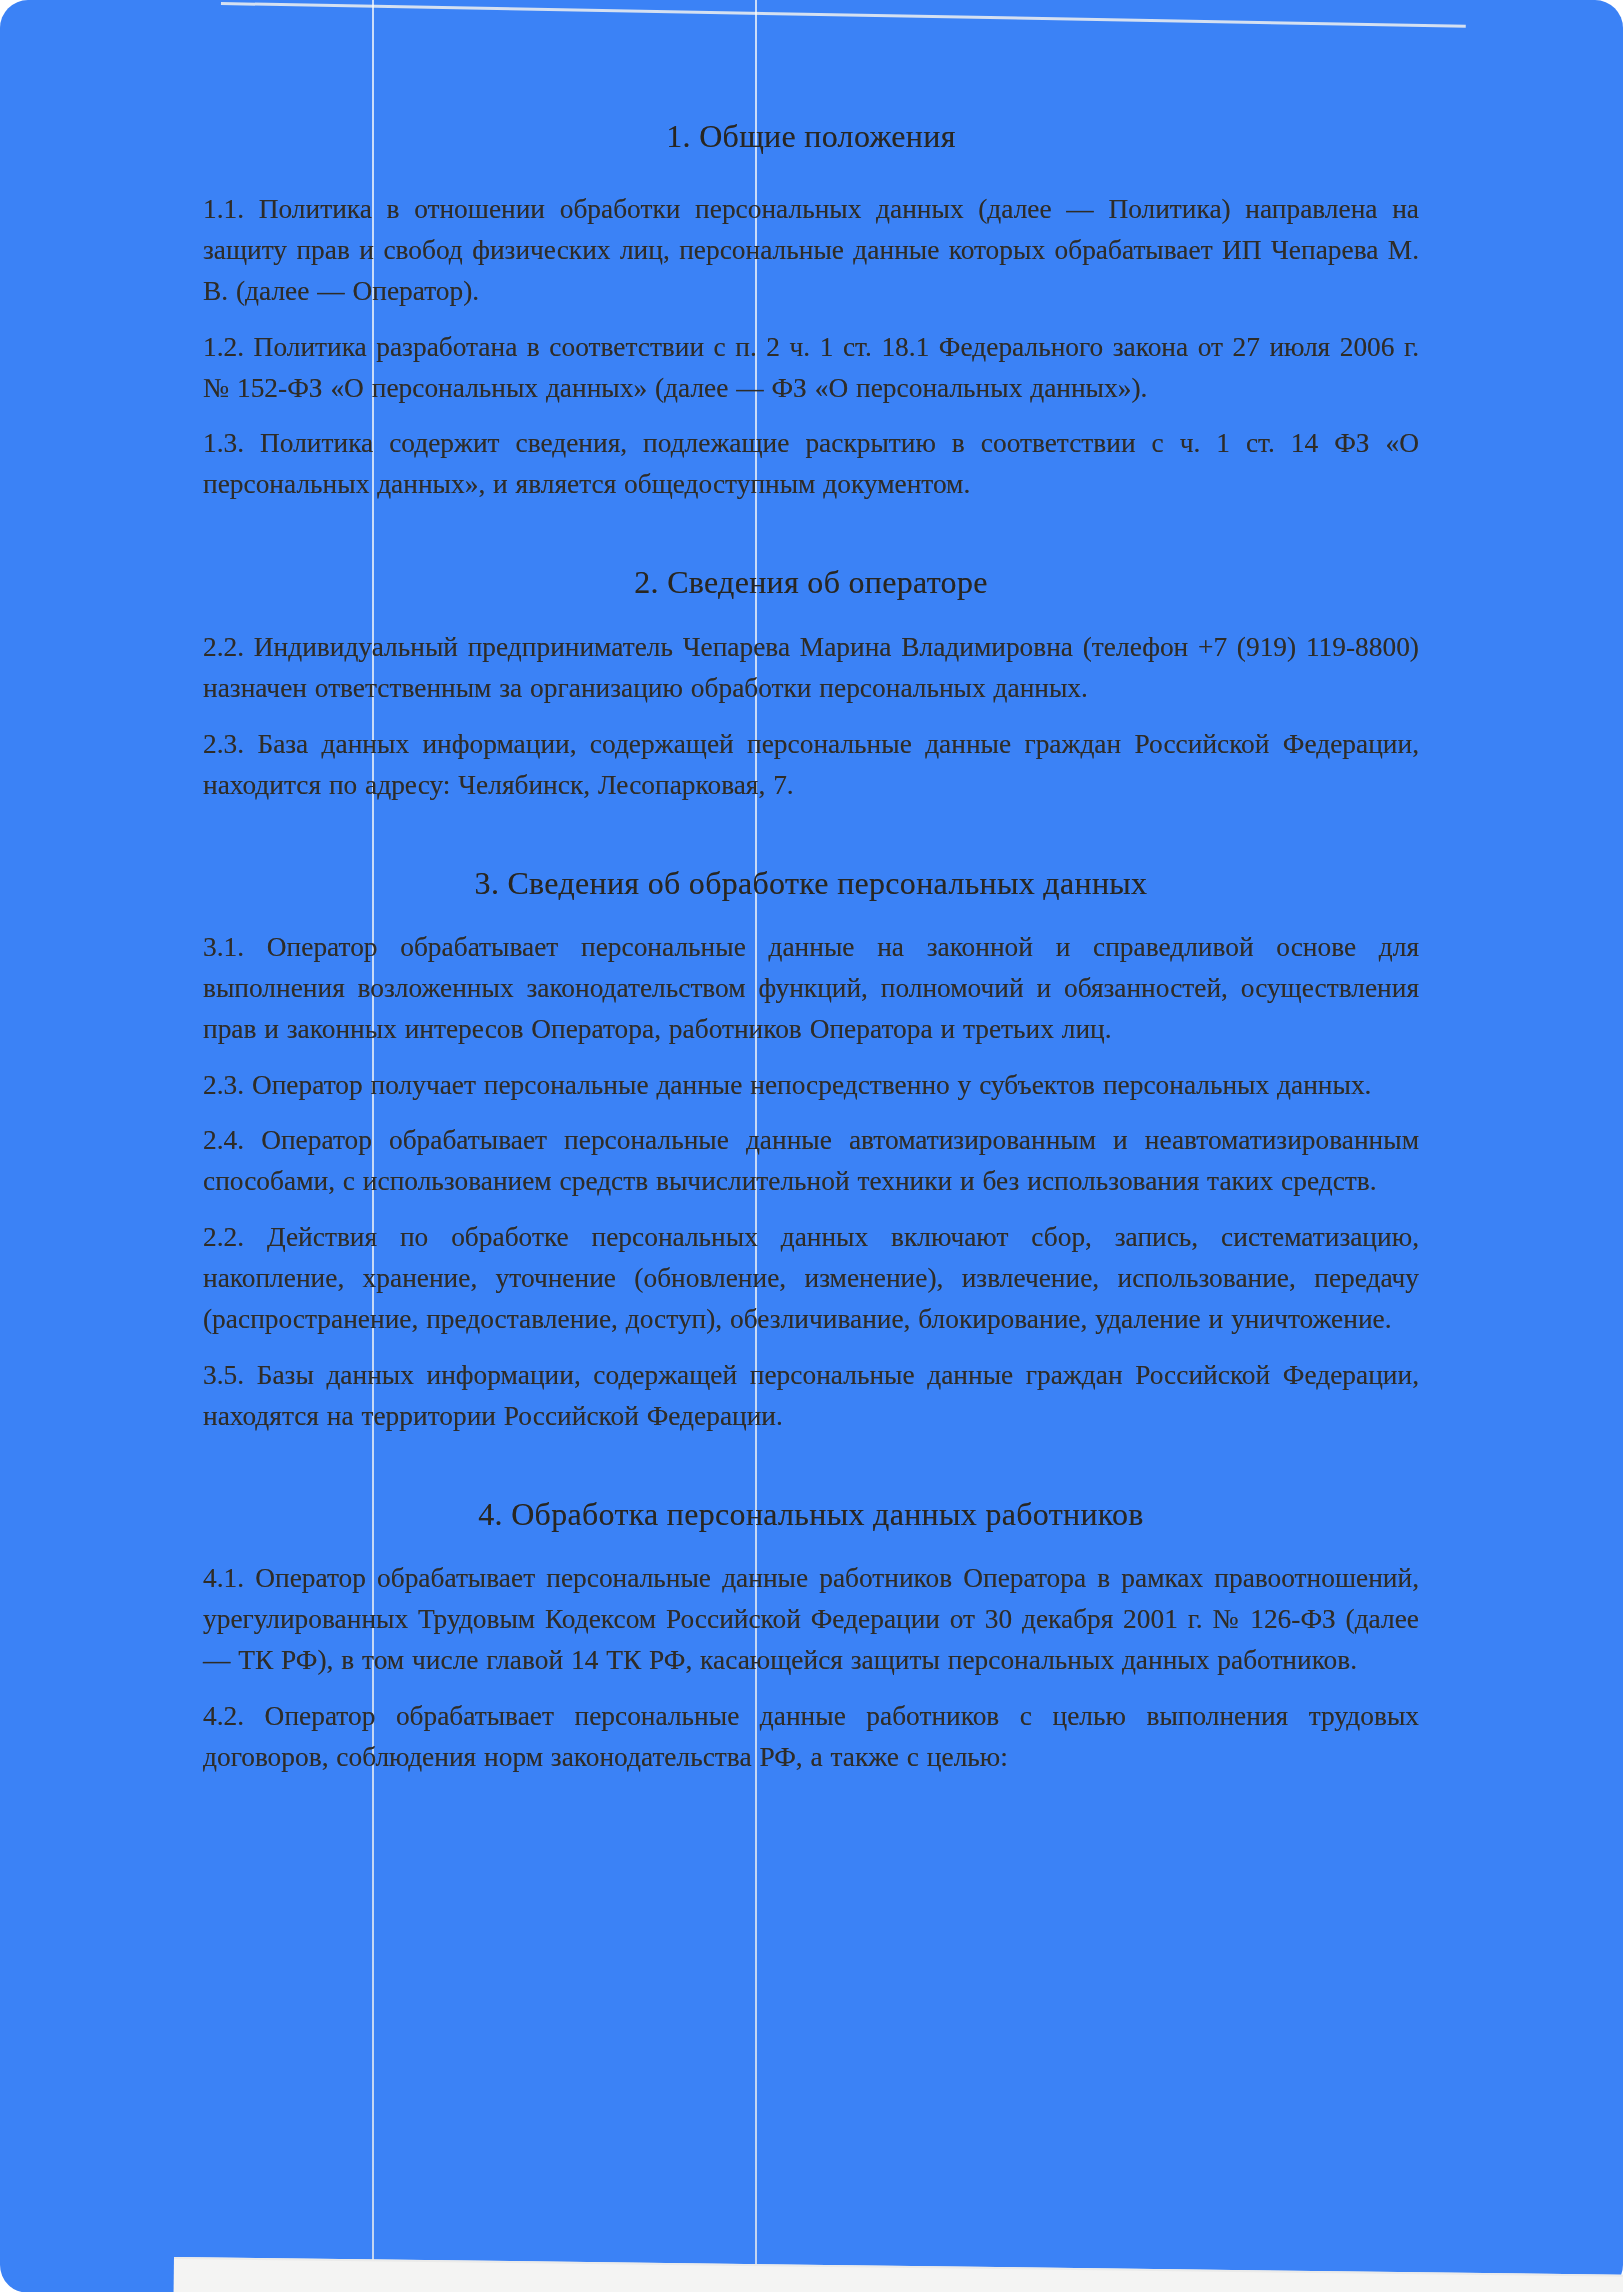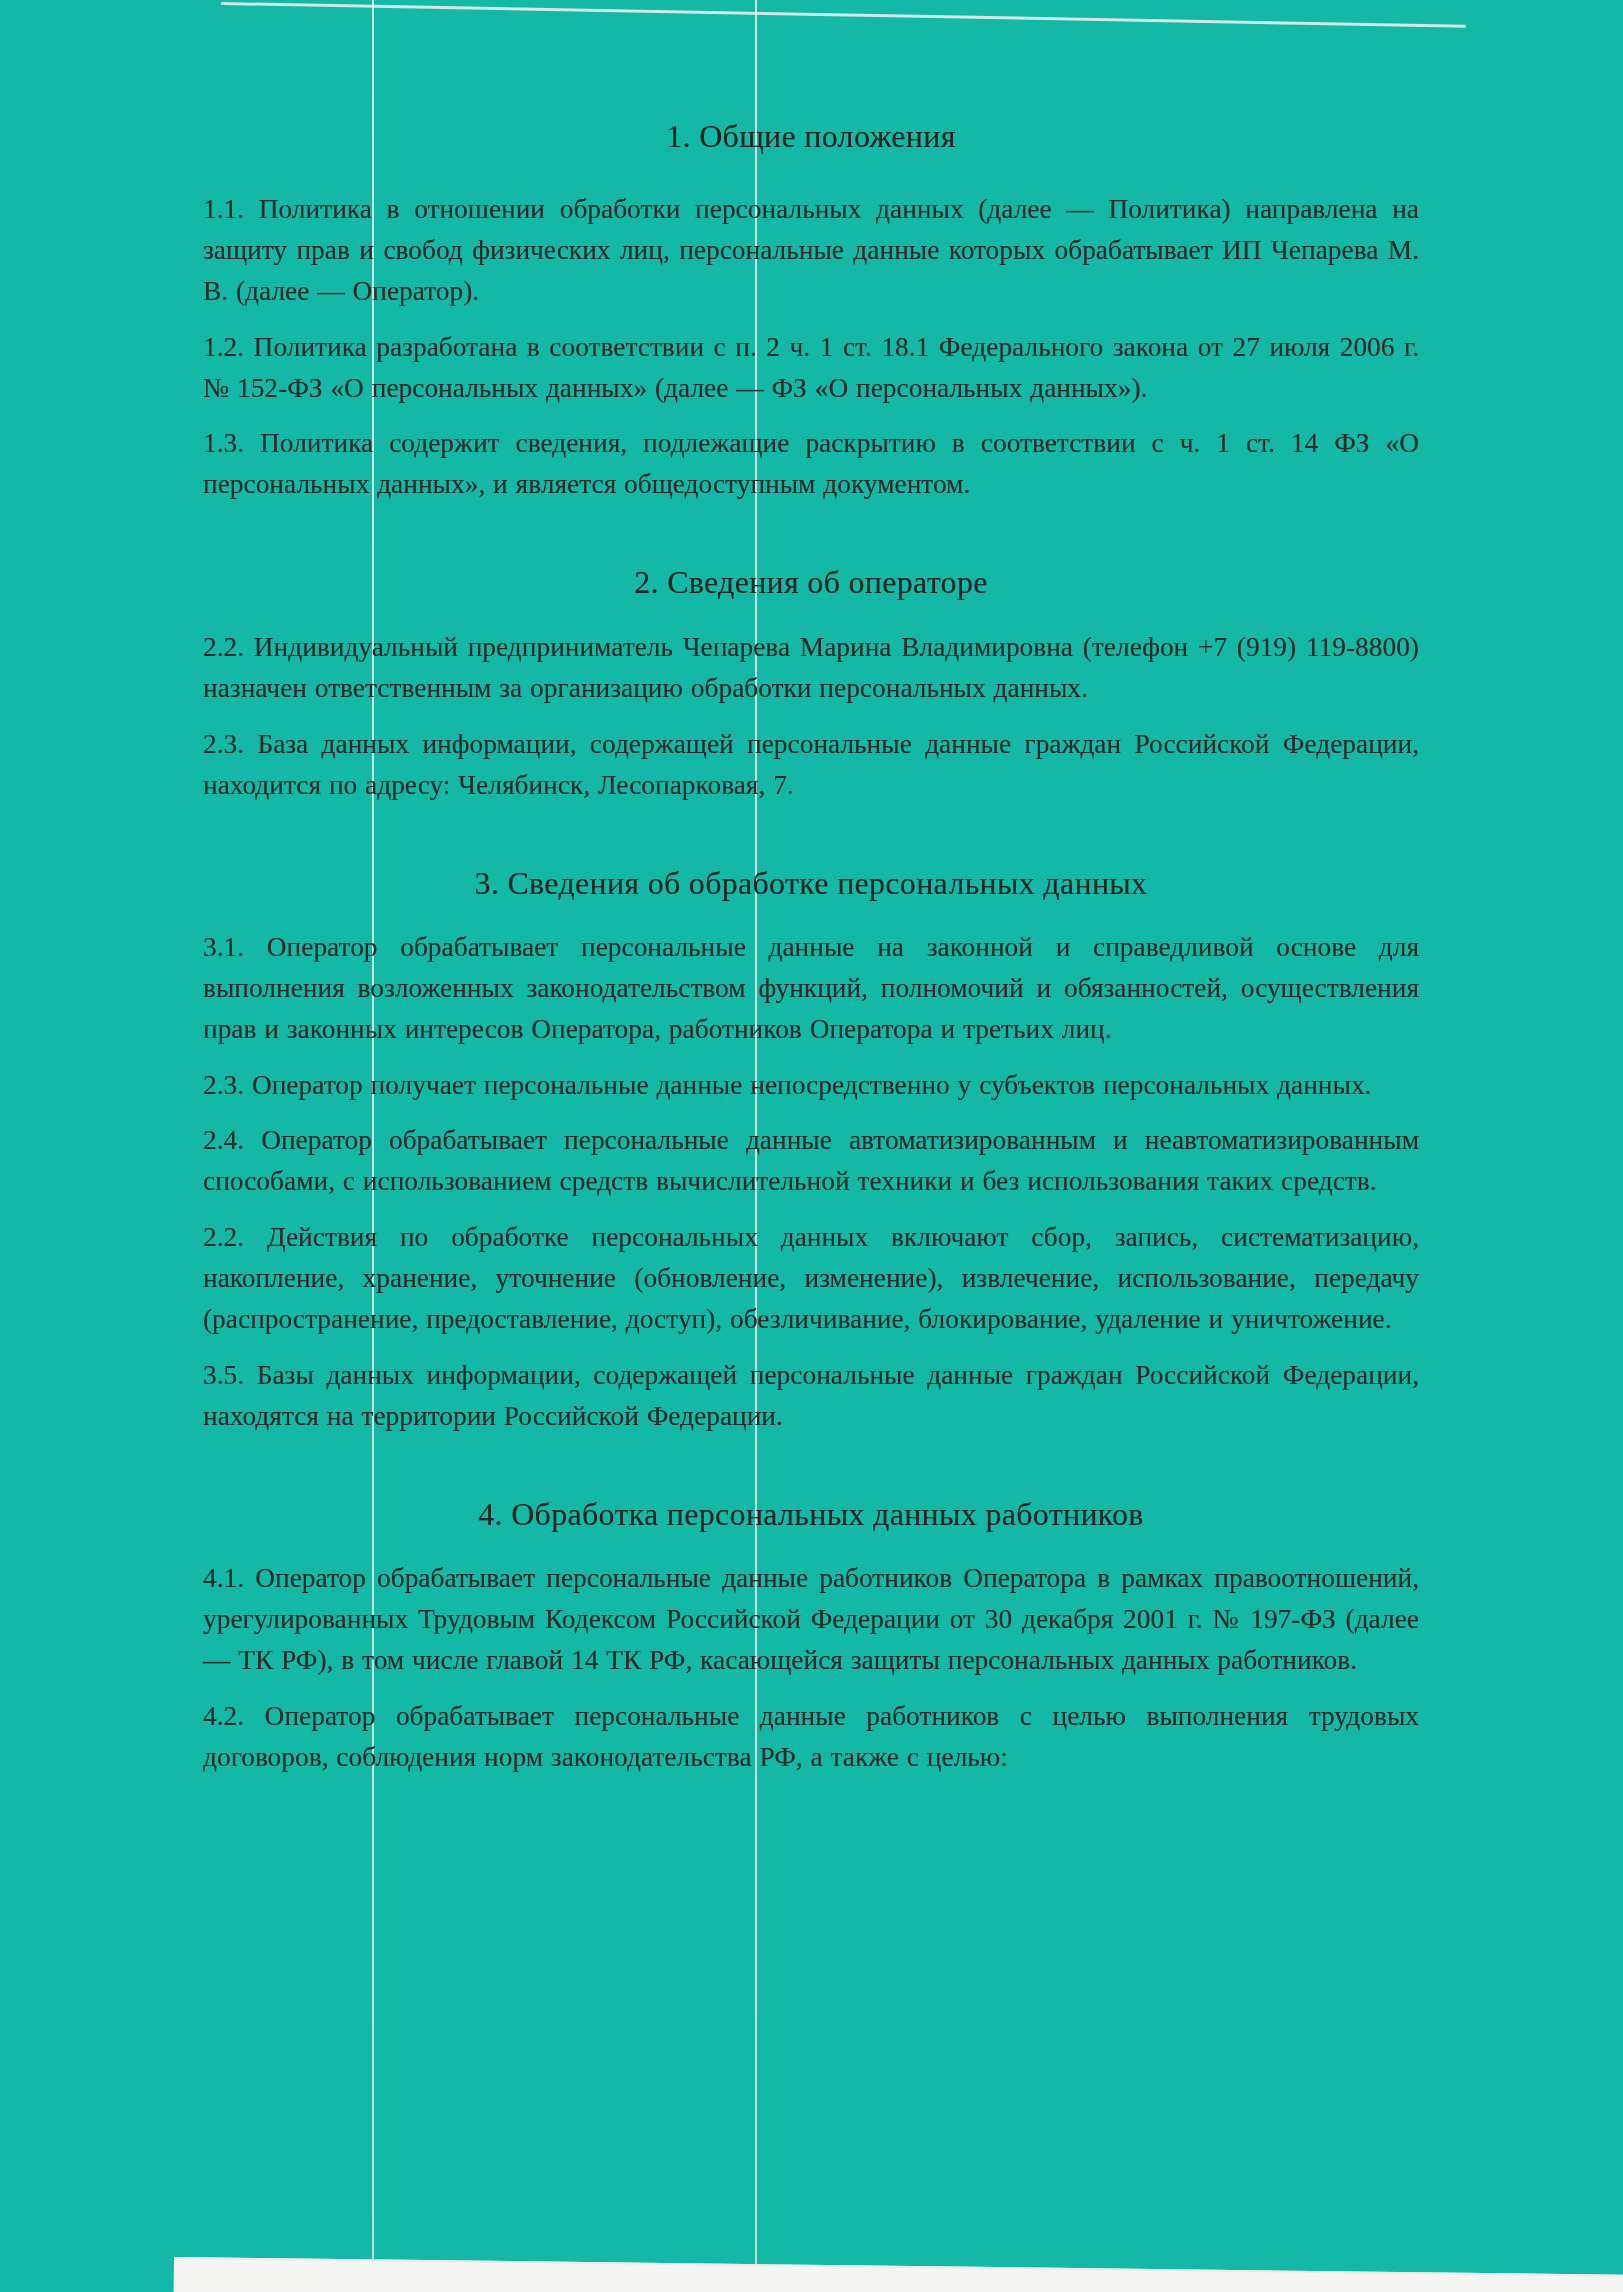--- a/index.html
+++ b/index.html
@@ -11,21 +11,22 @@
     height: 2293px;
     position: relative;
     overflow: hidden;
     background: #ffffff;
     font-family: "Liberation Serif", "DejaVu Serif", serif;
     color: #2e2c28;
   }
   .page {
     position: absolute;
     inset: 0;
-    background: #14b8a6;
+    background: #3b82f6;
+    border-radius: 28px;
   }
   
   .fold-line {
     position: absolute;
     top: 0;
     width: 2px;
     height: 100%;
     background: linear-gradient(#fbfbfa 0%, #f6f6f5 60%, #f0f0ef 100%);
     opacity: .75;
   }
@@ -118,21 +119,21 @@
       <h1 class="doc-heading">3. Сведения об обработке персональных данных</h1>
       <p class="doc-para">3.1. Оператор обрабатывает персональные данные на законной и справедливой основе для выполнения возложенных законодательством функций, полномочий и обязанностей, осуществления прав и законных интересов Оператора, работников Оператора и третьих лиц.</p>
       <p class="doc-para">2.3. Оператор получает персональные данные непосредственно у субъектов персональных данных.</p>
       <p class="doc-para">2.4. Оператор обрабатывает персональные данные автоматизированным и неавтоматизированным способами, с использованием средств вычислительной техники и без использования таких средств.</p>
       <p class="doc-para">2.2. Действия по обработке персональных данных включают сбор, запись, систематизацию, накопление, хранение, уточнение (обновление, изменение), извлечение, использование, передачу (распространение, предоставление, доступ), обезличивание, блокирование, удаление и уничтожение.</p>
       <p class="doc-para">3.5. Базы данных информации, содержащей персональные данные граждан Российской Федерации, находятся на территории Российской Федерации.</p>
     </section>
 
     <section>
       <h1 class="doc-heading">4. Обработка персональных данных работников</h1>
-      <p class="doc-para">4.1. Оператор обрабатывает персональные данные работников Оператора в рамках правоотношений, урегулированных Трудовым Кодексом Российской Федерации от 30 декабря 2001 г. № 197-ФЗ (далее — ТК РФ), в том числе главой 14 ТК РФ, касающейся защиты персональных данных работников.</p>
+      <p class="doc-para">4.1. Оператор обрабатывает персональные данные работников Оператора в рамках правоотношений, урегулированных Трудовым Кодексом Российской Федерации от 30 декабря 2001 г. № 126-ФЗ (далее — ТК РФ), в том числе главой 14 ТК РФ, касающейся защиты персональных данных работников.</p>
       <p class="doc-para">4.2. Оператор обрабатывает персональные данные работников с целью выполнения трудовых договоров, соблюдения норм законодательства РФ, а также с целью:</p>
     </section>
 
   </div>
 
   <div class="scan-shadow-bottom"></div>
 
 </main>
 
 

